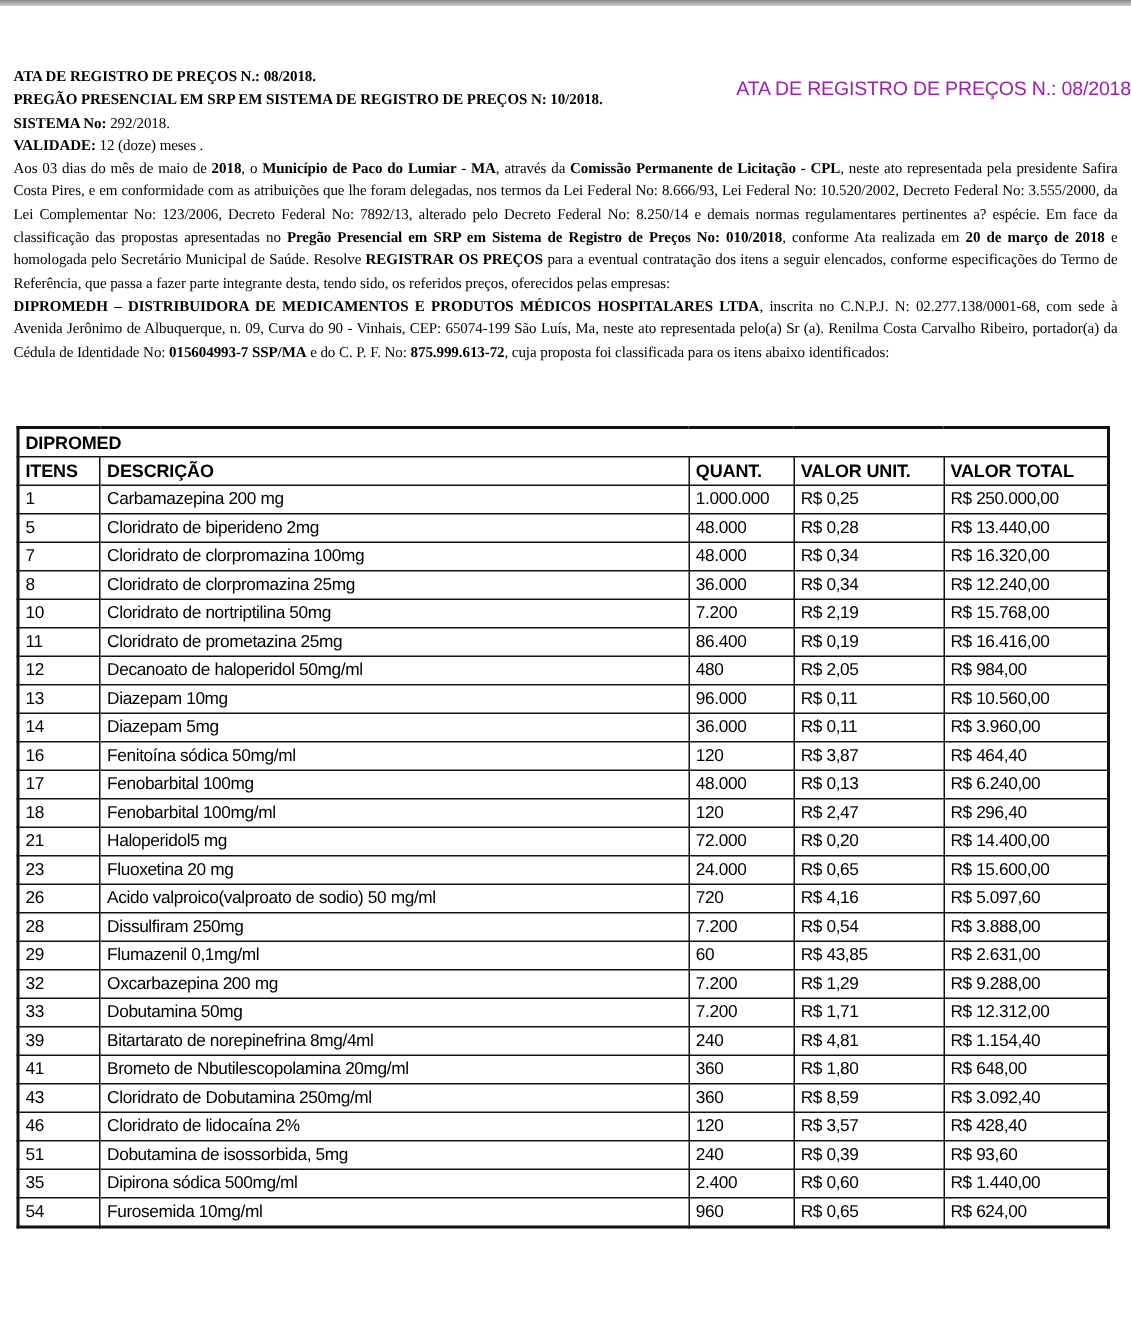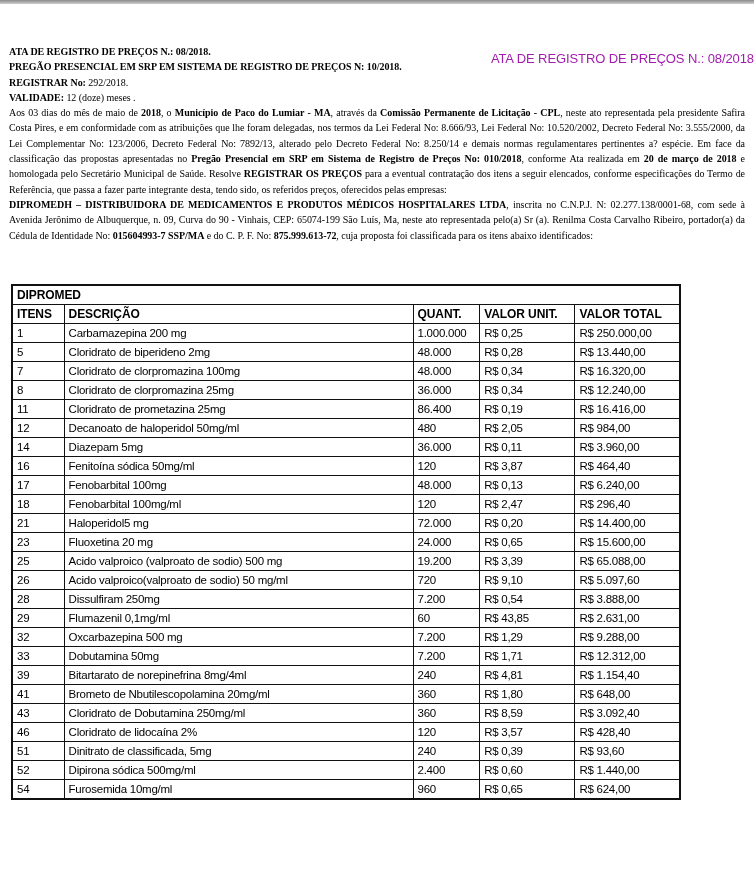--- a/index.html
+++ b/index.html
@@ -7,39 +7,39 @@
          font-family: "Liberation Sans", sans-serif; color: #000; }
   .topbar { position: absolute; left: 0; top: 0; width: 754px; height: 4px;
             background: linear-gradient(#8a8a8a, #cfcfcf); }
   .doc-title { position: absolute; left: 0; top: 3px; width: 754px; text-align: right;
                font-size: 13px; line-height: 15px; color: #a21caf; letter-spacing: -0.1px; margin-top: 48px; }
   .content { position: absolute; left: 9px; top: 44px; width: 736px;
              font-size: 10px; line-height: 15.3px; letter-spacing: -0.05px; font-family: Liberation Serif, serif; }
   .content p { margin: 0; }
   .content b { font-weight: bold; }
   .just { text-align: justify; }
-  table.items { position: absolute; left: 11px; top: 284px; width: 670px;
+  table.items { position: absolute; left: 11px; top: 284px; width: 729px;
                 border-collapse: collapse; font-size: 11.5px; letter-spacing: -0.25px; }
   table.items td, table.items th { border: 1px solid #111; height: 18px; padding: 0 4px;
                 text-align: left; white-space: nowrap; line-height: 17px; }
   table.items th { font-weight: bold; font-size: 12px; letter-spacing: -0.1px; }
   table.items { border: 2px solid #111; }
   col.c1 { width: 55px; } col.c2 { width: 394px; } col.c3 { width: 70px; }
   col.c4 { width: 100px; } col.c5 { width: 110px; }
 </style>
 </head>
 <body>
 
 <div class="topbar"></div>
 <div class="doc-title">ATA DE REGISTRO DE PREÇOS N.: 08/2018</div>
 
 <div class="content">
   <p><b>ATA DE REGISTRO DE PREÇOS N.: 08/2018.</b></p>
   <p><b>PREGÃO PRESENCIAL EM SRP EM SISTEMA DE REGISTRO DE PREÇOS N: 10/2018.</b></p>
-  <p><b>REGISTRAR No:</b><span> 292/2018.</span></p>
+  <p><b>SISTEMA No:</b><span> 292/2018.</span></p>
   <p><b>VALIDADE:</b><span> 12 (doze) meses .</span></p>
   <p class="just"><span>Aos 03 dias do mês de maio de </span><b>2018</b><span>, o </span><b>Município de Paco do Lumiar - MA</b><span>, através da </span><b>Comissão Permanente de Licitação - CPL</b><span>, neste ato representada pela presidente Safira Costa Pires, e em conformidade com as atribuições que lhe foram delegadas, nos termos da Lei Federal No: 8.666/93, Lei Federal No: 10.520/2002, Decreto Federal No: 3.555/2000, da Lei Complementar No: 123/2006, Decreto Federal No: 7892/13, alterado pelo Decreto Federal No: 8.250/14 e demais normas regulamentares pertinentes a? espécie. Em face da classificação das propostas apresentadas no </span><b>Pregão Presencial em SRP em Sistema de Registro de Preços No: 010/2018</b><span>, conforme Ata realizada em </span><b>20 de março de 2018</b><span> e homologada pelo Secretário Municipal de Saúde. Resolve </span><b>REGISTRAR OS PREÇOS</b><span> para a eventual contratação dos itens a seguir elencados, conforme especificações do Termo de Referência, que passa a fazer parte integrante desta, tendo sido, os referidos preços, oferecidos pelas empresas:</span></p>
   <p class="just"><b>DIPROMEDH – DISTRIBUIDORA DE MEDICAMENTOS E PRODUTOS MÉDICOS HOSPITALARES LTDA</b><span>, inscrita no C.N.P.J. N: 02.277.138/0001-68, com sede à Avenida Jerônimo de Albuquerque, n. 09, Curva do 90 - Vinhais, CEP: 65074-199 São Luís, Ma, neste ato representada pelo(a) Sr (a). Renilma Costa Carvalho Ribeiro, portador(a) da Cédula de Identidade No: </span><b>015604993-7 SSP/MA</b><span> e do C. P. F. No: </span><b>875.999.613-72</b><span>, cuja proposta foi classificada  para os itens abaixo identificados:</span></p>
 </div>
 
 <table class="items">
   <colgroup>
       <col class="c1">
       <col class="c2">
       <col class="c3">
@@ -81,34 +81,48 @@
         <td>R$ 16.320,00</td>
       </tr>
       <tr>
         <td>8</td>
         <td>Cloridrato de clorpromazina 25mg</td>
         <td>36.000</td>
         <td>R$ 0,34</td>
         <td>R$ 12.240,00</td>
       </tr>
       <tr>
+        <td>10</td>
+        <td>Cloridrato de nortriptilina 50mg</td>
+        <td>7.200</td>
+        <td>R$ 2,19</td>
+        <td>R$ 15.768,00</td>
+      </tr>
+      <tr>
         <td>11</td>
         <td>Cloridrato de prometazina 25mg</td>
         <td>86.400</td>
         <td>R$ 0,19</td>
         <td>R$ 16.416,00</td>
       </tr>
       <tr>
         <td>12</td>
         <td>Decanoato de haloperidol 50mg/ml</td>
         <td>480</td>
         <td>R$ 2,05</td>
         <td>R$ 984,00</td>
       </tr>
       <tr>
+        <td>13</td>
+        <td>Diazepam 10mg</td>
+        <td>96.000</td>
+        <td>R$ 0,11</td>
+        <td>R$ 10.560,00</td>
+      </tr>
+      <tr>
         <td>14</td>
         <td>Diazepam 5mg</td>
         <td>36.000</td>
         <td>R$ 0,11</td>
         <td>R$ 3.960,00</td>
       </tr>
       <tr>
         <td>16</td>
         <td>Fenitoína sódica 50mg/ml</td>
         <td>120</td>
@@ -137,50 +151,43 @@
         <td>R$ 14.400,00</td>
       </tr>
       <tr>
         <td>23</td>
         <td>Fluoxetina 20 mg</td>
         <td>24.000</td>
         <td>R$ 0,65</td>
         <td>R$ 15.600,00</td>
       </tr>
       <tr>
-        <td>25</td>
-        <td>Acido valproico (valproato de sodio) 500 mg</td>
-        <td>19.200</td>
-        <td>R$ 3,39</td>
-        <td>R$ 65.088,00</td>
-      </tr>
-      <tr>
         <td>26</td>
         <td>Acido valproico(valproato de sodio) 50 mg/ml</td>
         <td>720</td>
-        <td>R$ 9,10</td>
+        <td>R$ 4,16</td>
         <td>R$ 5.097,60</td>
       </tr>
       <tr>
         <td>28</td>
         <td>Dissulfiram 250mg</td>
         <td>7.200</td>
         <td>R$ 0,54</td>
         <td>R$ 3.888,00</td>
       </tr>
       <tr>
         <td>29</td>
         <td>Flumazenil 0,1mg/ml</td>
         <td>60</td>
         <td>R$ 43,85</td>
         <td>R$ 2.631,00</td>
       </tr>
       <tr>
         <td>32</td>
-        <td>Oxcarbazepina 500 mg</td>
+        <td>Oxcarbazepina 200 mg</td>
         <td>7.200</td>
         <td>R$ 1,29</td>
         <td>R$ 9.288,00</td>
       </tr>
       <tr>
         <td>33</td>
         <td>Dobutamina 50mg</td>
         <td>7.200</td>
         <td>R$ 1,71</td>
         <td>R$ 12.312,00</td>
@@ -208,27 +215,27 @@
       </tr>
       <tr>
         <td>46</td>
         <td>Cloridrato de lidocaína 2%</td>
         <td>120</td>
         <td>R$ 3,57</td>
         <td>R$ 428,40</td>
       </tr>
       <tr>
         <td>51</td>
-        <td>Dinitrato de classificada, 5mg</td>
+        <td>Dobutamina de isossorbida, 5mg</td>
         <td>240</td>
         <td>R$ 0,39</td>
         <td>R$ 93,60</td>
       </tr>
       <tr>
-        <td>52</td>
+        <td>35</td>
         <td>Dipirona sódica 500mg/ml</td>
         <td>2.400</td>
         <td>R$ 0,60</td>
         <td>R$ 1.440,00</td>
       </tr>
       <tr>
         <td>54</td>
         <td>Furosemida 10mg/ml</td>
         <td>960</td>
         <td>R$ 0,65</td>

